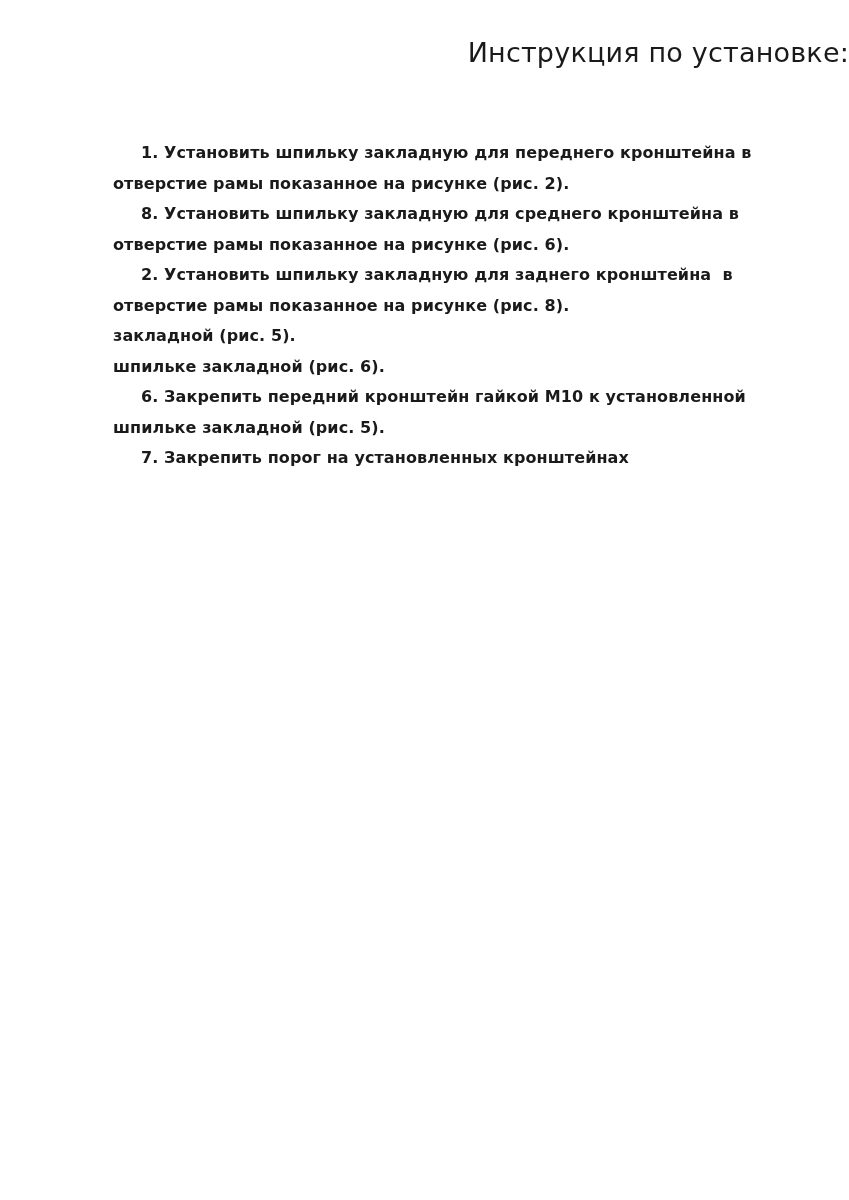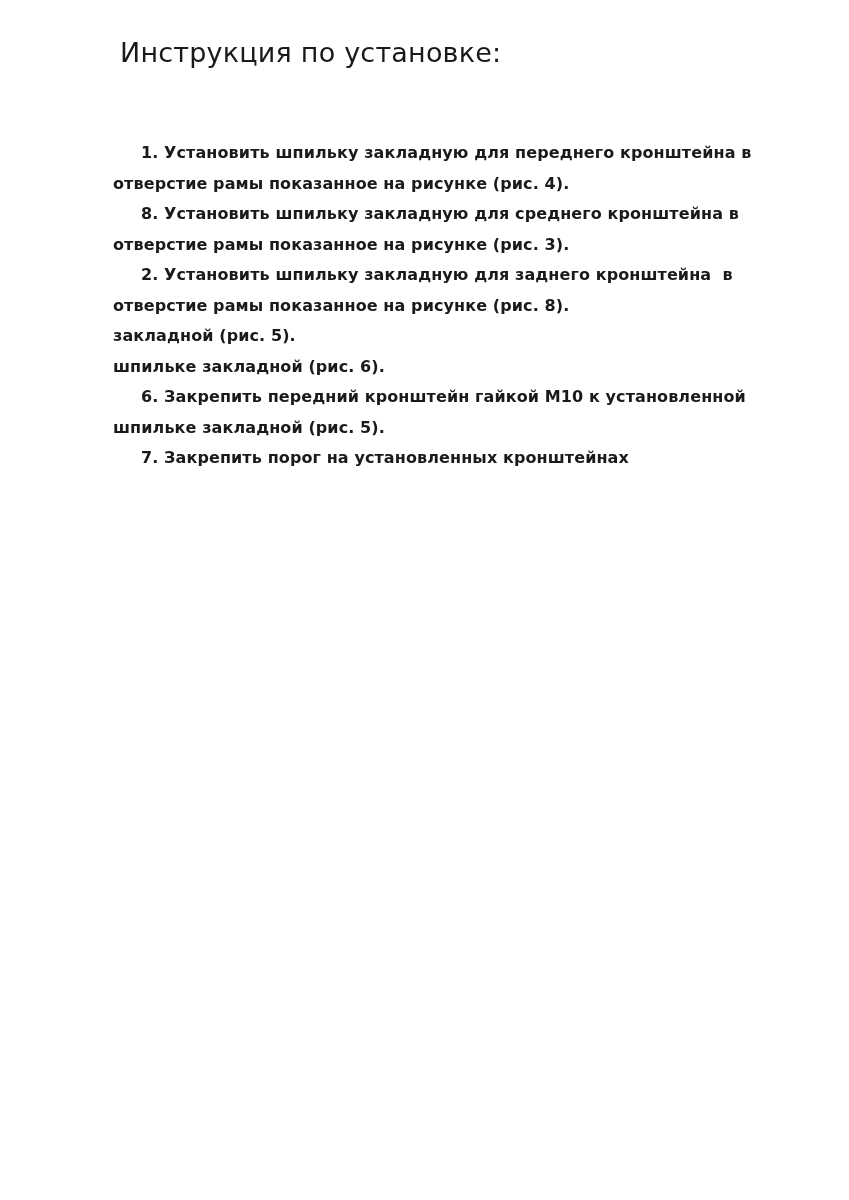--- a/index.html
+++ b/index.html
@@ -20,20 +20,21 @@
     font-family: "DejaVu Sans", "Liberation Sans", sans-serif;
     color: #1a1a1a;
   }
   .doc-title {
     margin: 37px 0 0 120px;
     font-size: 27px;
     line-height: 1.2;
     font-weight: 400;
     letter-spacing: 0.2px;
     white-space: pre;
+    text-align: right;
   }
   .instruction-list {
     margin: 69px 0 0 113px;
     font-size: 16px;
     line-height: 30.5px;
     letter-spacing: 0.1px;
   }
   .line {
     white-space: pre;          
     font-weight: bold;
@@ -46,26 +47,26 @@
 <body>
 
 <div class="page">
 
   <h1 class="doc-title">Инструкция по установке:</h1>
 
   <div class="instruction-list">
 
     <div>
       <div class="line first">1. Установить шпильку закладную для переднего кронштейна в</div>
-      <div class="line">отверстие рамы показанное на рисунке (рис. 4).</div>
+      <div class="line">отверстие рамы показанное на рисунке (рис. 2).</div>
     </div>
 
     <div>
       <div class="line first">8. Установить шпильку закладную для среднего кронштейна в</div>
-      <div class="line">отверстие рамы показанное на рисунке (рис. 3).</div>
+      <div class="line">отверстие рамы показанное на рисунке (рис. 6).</div>
     </div>
 
     <div>
       <div class="line first">2. Установить шпильку закладную для заднего кронштейна  в</div>
       <div class="line">отверстие рамы показанное на рисунке (рис. 8).</div>
     </div>
 
     <div>
       <div class="line">закладной (рис. 5).</div>
     </div>

